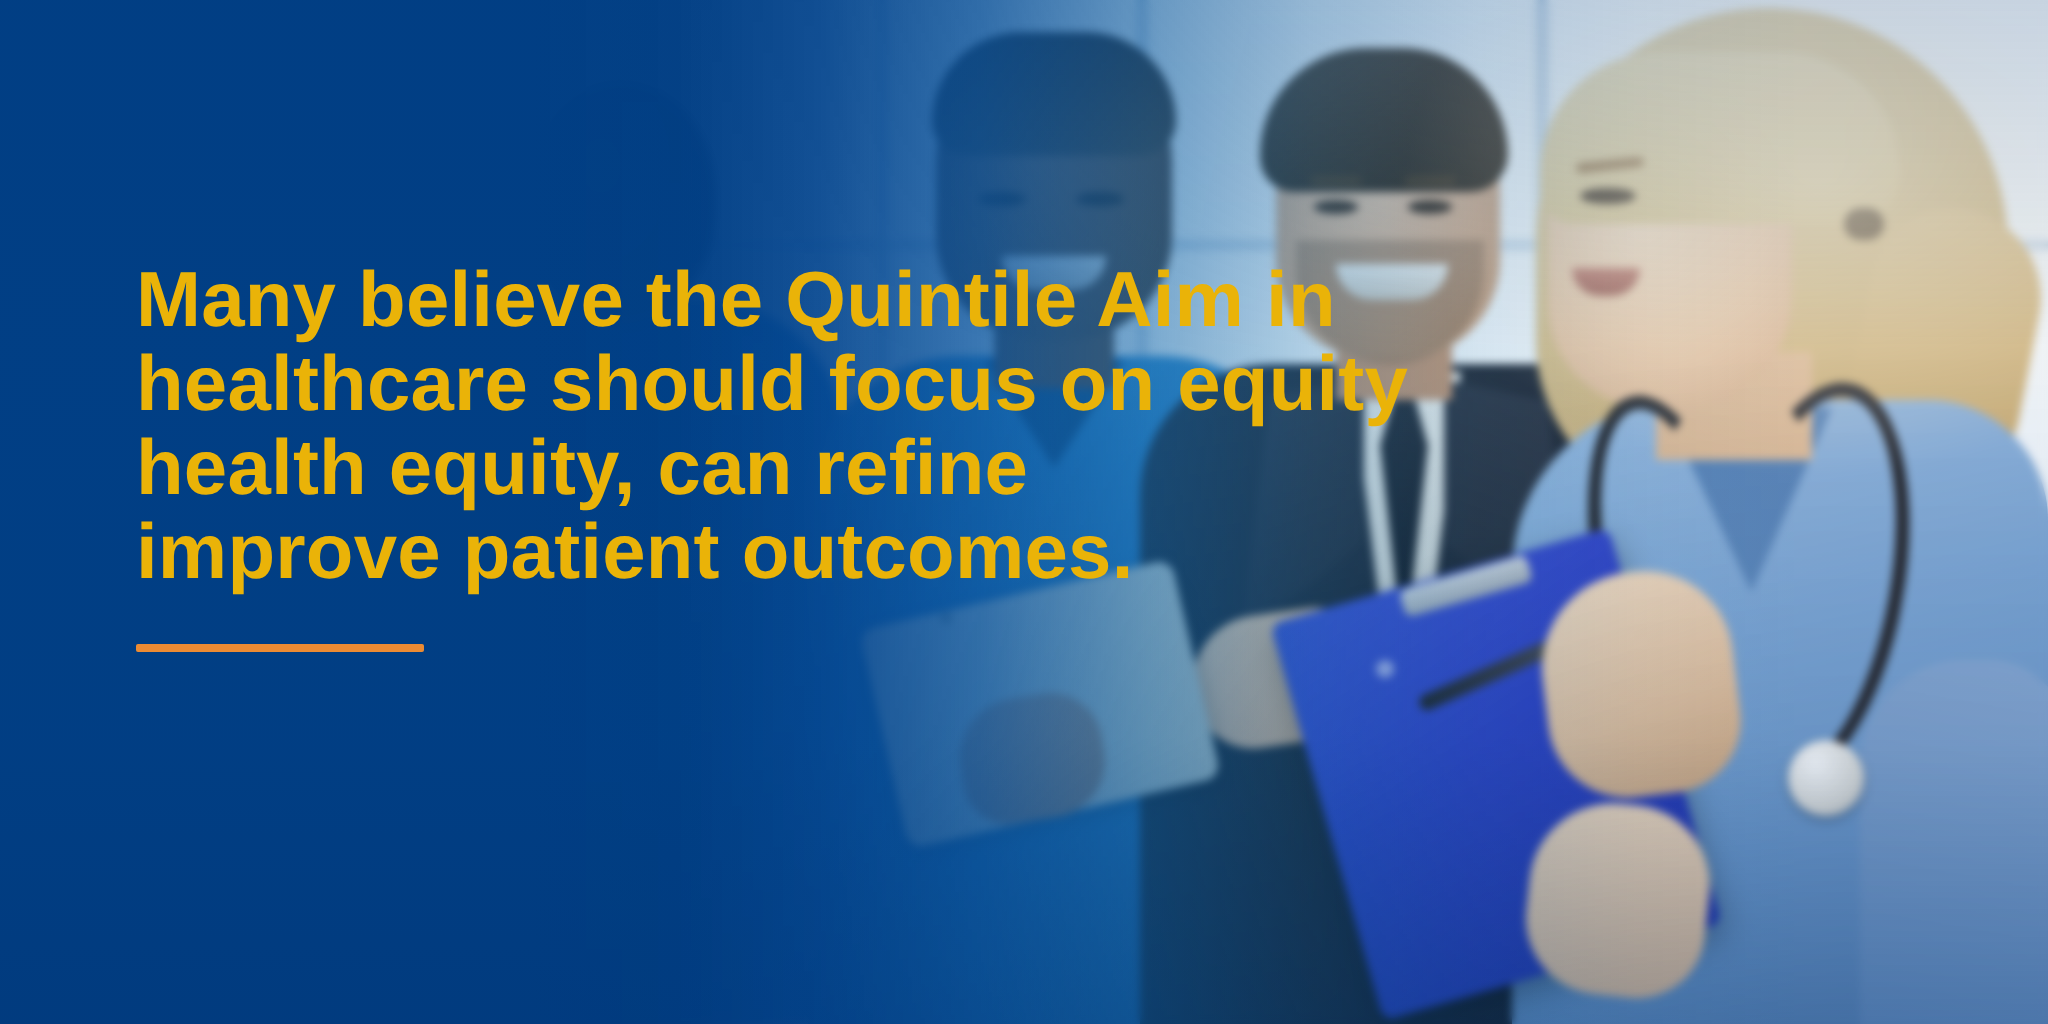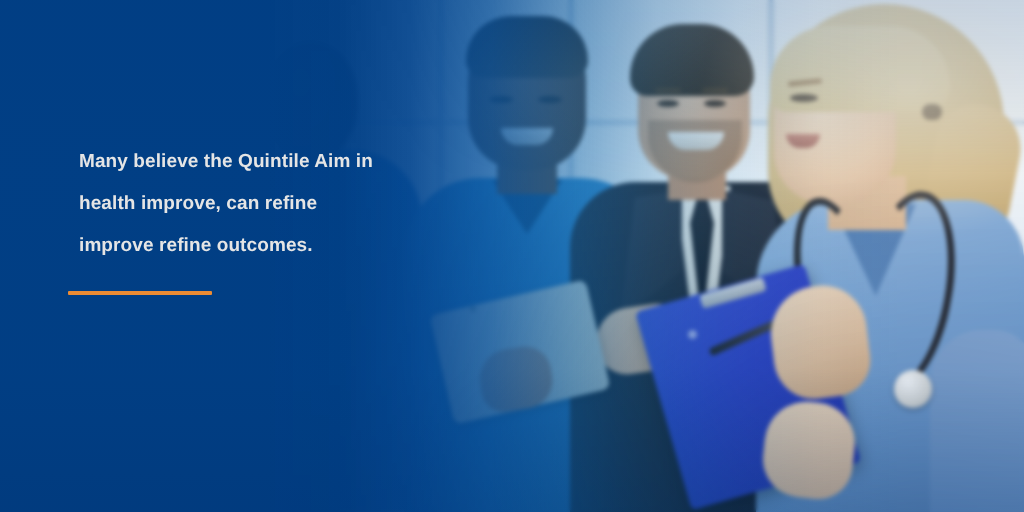--- a/index.html
+++ b/index.html
@@ -387,23 +387,23 @@
   }
 
   
   .content {
     position: absolute;
     left: 68px;
     top: 130px;
     width: 440px;
   }
   .headline {
-    margin: 11px;
-    color: #e5e5e5;
-    font-size: 19px;
+    margin: 0;
+    color: #eab308;
+    font-size: 39px;
     line-height: 42px;
     font-weight: 600;
     letter-spacing: .1px;
     text-rendering: geometricPrecision;
   }
   .headline .ln { display: block; white-space: nowrap; }
 
   .rule {
     margin-top: 24px;
     width: 144px;
@@ -486,19 +486,20 @@
     <div class="light-bloom"></div>
     <div class="photo-blur"></div>
   </div>
 
   <div class="overlay-solid"></div>
   <div class="overlay-vert"></div>
 
   <div class="content">
     <p class="headline">
       <span class="ln">Many believe the Quintile Aim in</span>
-      <span class="ln">health improve, can refine</span>
-      <span class="ln">improve refine outcomes.</span>
+      <span class="ln">healthcare should focus on equity</span>
+      <span class="ln">health equity, can refine</span>
+      <span class="ln">improve patient outcomes.</span>
     </p>
     <div class="rule"></div>
   </div>
 
 </div>
 
 </body></html>

